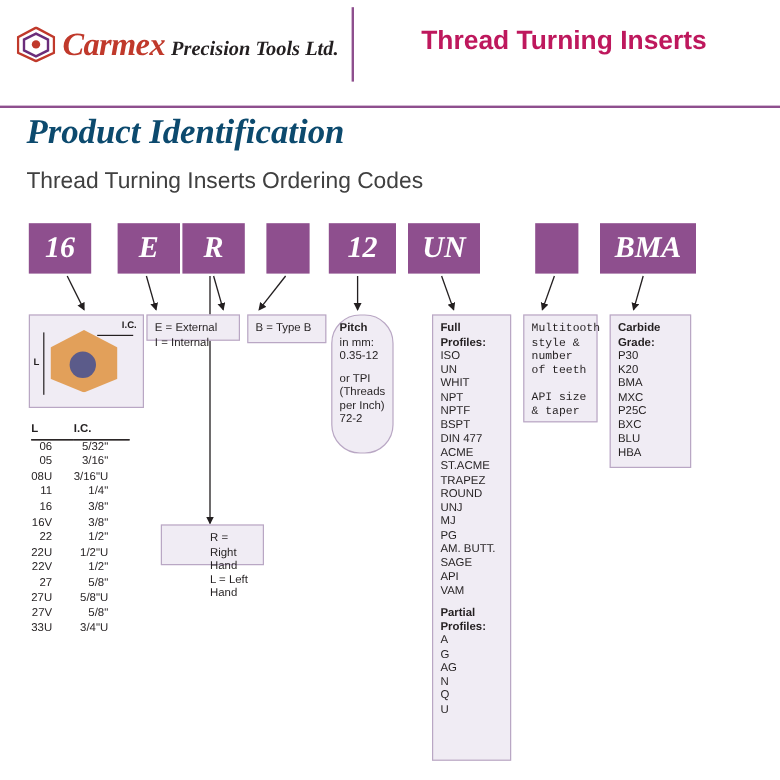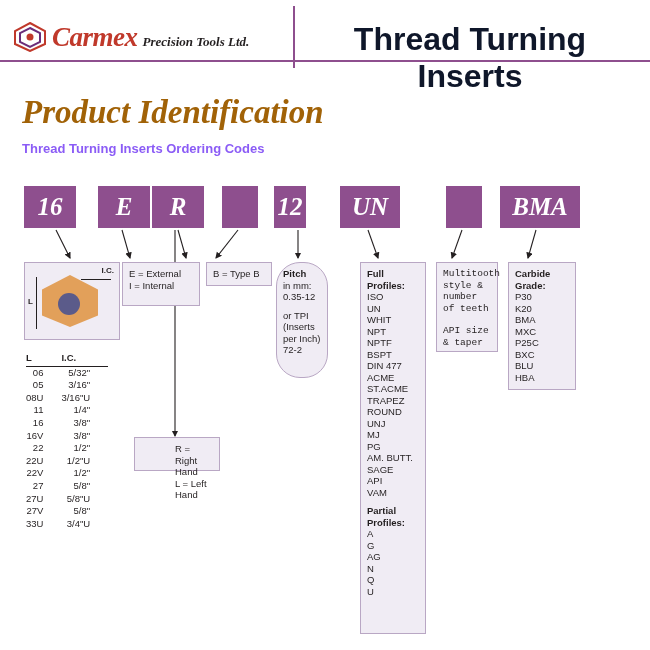--- a/index.html
+++ b/index.html
@@ -8,67 +8,67 @@
     width: 650px; height: 650px;
     background: #ffffff;
     font-family: "Liberation Sans", sans-serif;
     color: #231f20;
     position: relative;
     overflow: hidden;
   }
 
   
   .header {
-    position: absolute; top: 0; left: 0; width: 650px; height: 62px;
+    position: absolute; top: 0; left: 0; width: 650px; height: 90px;
     border-bottom: 2px solid #8e4f8e;
   }
   .logo-wrap {
     position: absolute; left: 14px; top: 22px;
     display: flex; align-items: center;
   }
   .logo-mark {
     width: 32px; height: 30px; margin-right: 6px;
     position: relative;
   }
   .brand {
     font-family: "Liberation Serif", serif;
     font-weight: bold; font-style: italic;
     font-size: 27px; color: #c0392b;
     letter-spacing: -0.5px;
     line-height: 1;
   }
   .brand-sub {
     font-family: "Liberation Serif", serif;
     font-weight: bold; font-style: italic;
-    font-size: 13px; color: #231f20;
+    font-size: 17px; color: #231f20;
     margin-left: 5px;
     line-height: 1;
   }
   .header-title {
     position: absolute; left: 305px; top: 21px; width: 330px;
     text-align: center;
     font-family: "Liberation Sans", sans-serif;
-    font-weight: bold; font-size: 32px; color: #0f172a;
+    font-weight: bold; font-size: 22px; color: #be185d;
   }
   .header-divider-v {
     position: absolute; left: 293px; top: 6px; width: 2px; height: 62px;
     background: #8e4f8e;
   }
 
   
   .title-main {
     position: absolute; left: 22px; top: 94px;
     font-family: "Liberation Serif", serif;
     font-style: italic; font-weight: bold;
-    font-size: 33px; color: #a16207;
+    font-size: 29px; color: #0c4a6e;
   }
   .title-sub {
     position: absolute; left: 22px; top: 141px;
     font-family: "Liberation Sans", sans-serif;
-    font-weight: bold; font-size: 13px; color: #8b5cf6;
+    font-weight: normal; font-size: 19px; color: #404040;
   }
 
   
   .codebox {
     position: absolute;
     background: #8e4f8e;
     color: #ffffff;
     display: flex; align-items: center; justify-content: center;
     font-weight: bold;
     font-family: "Liberation Serif", serif;
@@ -166,21 +166,21 @@
   <div class="header-title">Thread Turning Inserts</div>
 </div>
 
 <div class="title-main">Product Identification</div>
 <div class="title-sub">Thread Turning Inserts Ordering Codes</div>
 
 <div class="codebox" style="left:24px;  width:52px;">16</div>
 <div class="codebox" style="left:98px;  width:52px;">E</div>
 <div class="codebox" style="left:152px; width:52px;">R</div>
 <div class="codebox" style="left:222px; width:36px;"></div>
-<div class="codebox" style="left:274px; width:32px;">12</div>
+<div class="codebox" style="left:274px; width:56px;">12</div>
 <div class="codebox" style="left:340px; width:60px;">UN</div>
 <div class="codebox" style="left:446px; width:36px;"></div>
 <div class="codebox" style="left:500px; width:80px;">BMA</div>
 
 <svg class="arrows">
   <defs>
     <marker id="ah" markerWidth="7" markerHeight="7" refX="5" refY="3" orient="auto">
       <path d="M0,0 L6,3 L0,6 z" fill="#231f20"></path>
     </marker>
   </defs>
@@ -271,41 +271,41 @@
           <td>5/8"</td>
         </tr>
         <tr>
           <td>33U</td>
           <td>3/4"U</td>
         </tr>
       </tbody>
   </table>
 </div>
 
-<div class="callout" style="left:122px; top:262px; width:78px; height:44px;">
+<div class="callout" style="left:122px; top:262px; width:78px; height:22px;">
   <div>E = External</div>
   <div>I = Internal</div>
 </div>
 
 <div class="callout" style="left:134px; top:437px; width:86px; height:34px;padding-left:40px;">
   <div>R = Right Hand</div>
   <div>L = Left Hand</div>
 </div>
 
 <div class="callout" style="left:206px; top:262px; width:66px; height:24px;">
   <div>B = Type B</div>
 </div>
 
 <div class="callout" style="left:276px; top:262px; width:52px; height:116px;border-radius:24px;">
   <div class="list-title">Pitch</div>
   <div>in mm:</div>
   <div>0.35-12</div>
   <div style="height:7px"></div>
   <div>or TPI</div>
-  <div>(Inserts</div>
+  <div>(Threads</div>
   <div>per Inch)</div>
   <div>72-2</div>
 </div>
 
 <div class="callout" style="left:360px; top:262px; width:66px; height:372px;">
   <div class="list-title">Full<br>Profiles:</div>
   <div id="full-profiles">
       <div>ISO</div>
       <div>UN</div>
       <div>WHIT</div>

